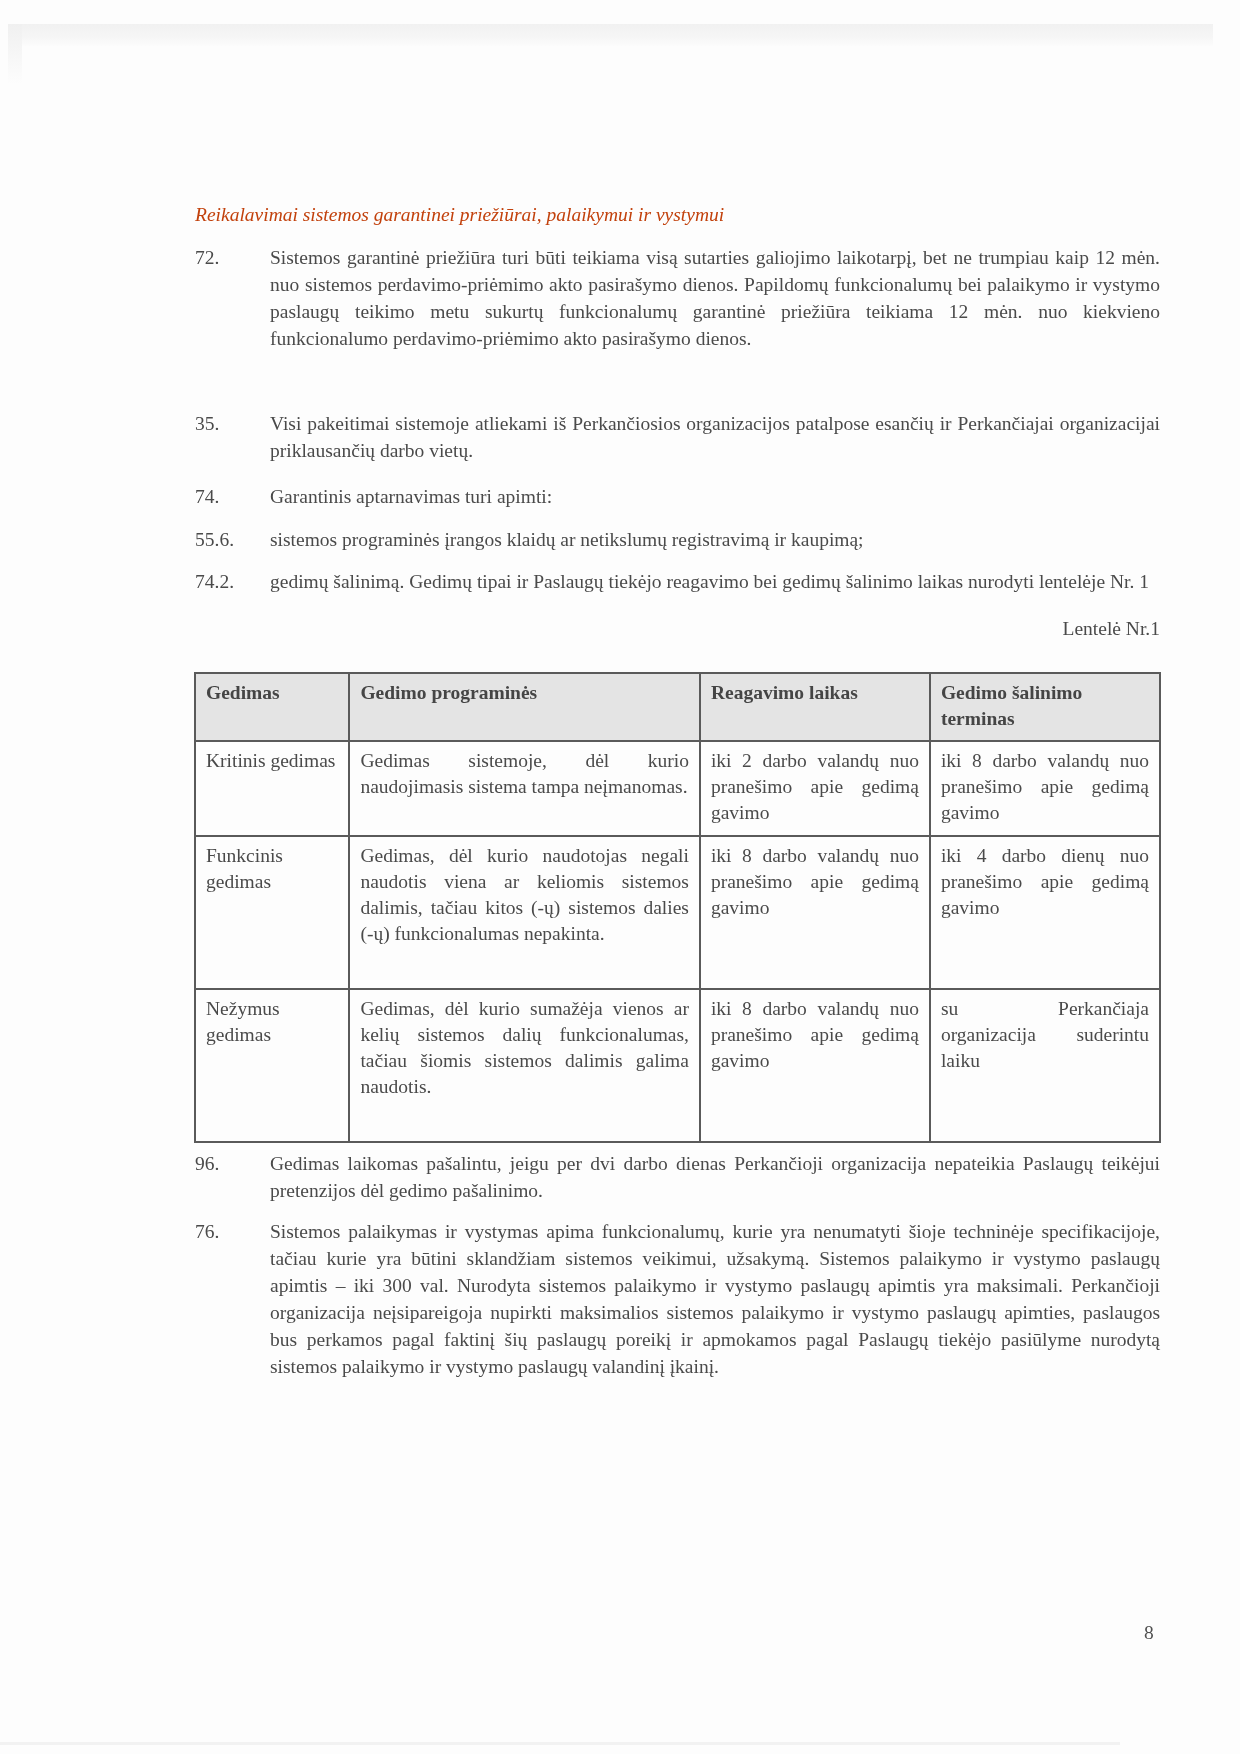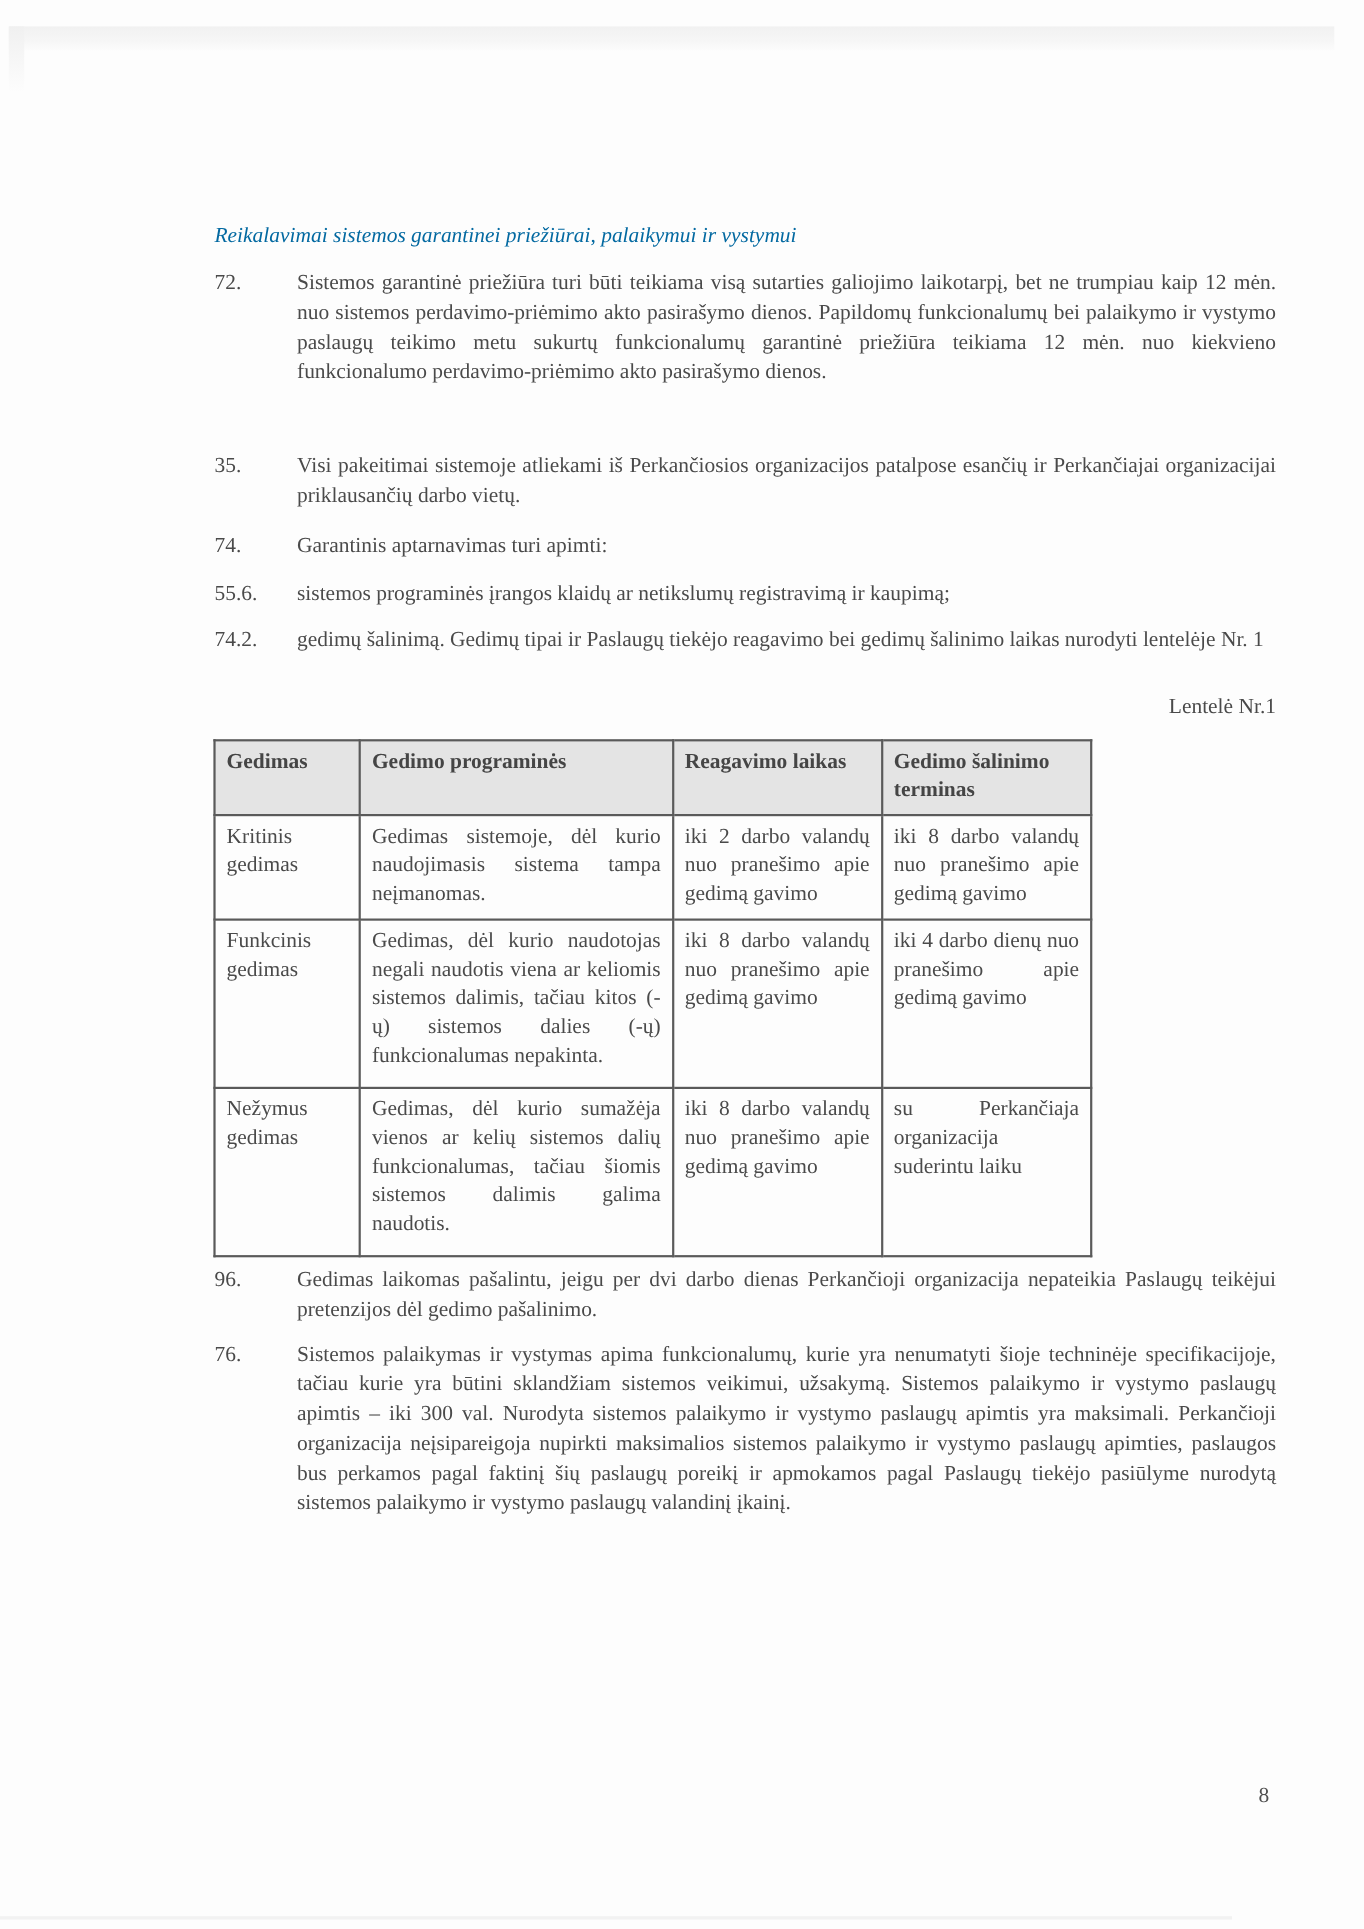--- a/index.html
+++ b/index.html
@@ -8,28 +8,28 @@
     font-family: "Liberation Serif", "DejaVu Serif", serif; color: #4a4a4a;
   }
   .scan-band {
     position: absolute; left: 8px; top: 24px; width: 1205px; height: 22px;
     background: linear-gradient(#f1f1f1, #f6f6f6 60%, #fcfcfc);
   }
   .scan-left { position: absolute; left: 8px; top: 24px; width: 14px; height: 60px; background: linear-gradient(#f0f0f0, #fdfdfd); }
   .scan-bottom { position: absolute; left: 0; top: 1742px; width: 1120px; height: 3px; background: #f2f2f2; }
   .page { position: absolute; left: 0; top: 0; width: 1240px; }
   .heading {
-    position: absolute; left: 195px; top: 204px; font-style: italic; font-size: 19.5px; color: #0369a1;
+    position: absolute; left: 195px; top: 204px; font-style: italic; font-size: 19.5px; color: #c2410c;
   }
   .para { position: absolute; left: 195px; width: 965px; font-size: 19.5px; line-height: 27px; }
   .para .num { position: absolute; left: 0; top: 0; }
   .para .txt { margin-left: 75px; text-align: justify; }
-  .caption { position: absolute; right: 80px; top: 632px; font-size: 19.5px; }
+  .caption { position: absolute; right: 80px; top: 618px; font-size: 19.5px; }
   table.faults {
-    position: absolute; left: 194px; top: 672px; width: 799px; border-collapse: collapse;
+    position: absolute; left: 194px; top: 672px; width: 967px; border-collapse: collapse;
     font-size: 19.5px; line-height: 26px;
   }
   table.faults th, table.faults td {
     border: 2px solid #5a5a5a; padding: 6px 10px 4px 10px; vertical-align: top; text-align: justify;
   }
   table.faults th {
     background: #e4e4e4; font-weight: bold; text-align: left; color: #454545; height: 56px;
   }
   table.faults td:first-child { text-align: left; font-family: Liberation Serif, serif; }
   .col1 { width: 141px; } .col2 { width: 320px; } .col3 { width: 210px; } .col4 { width: 210px; }

